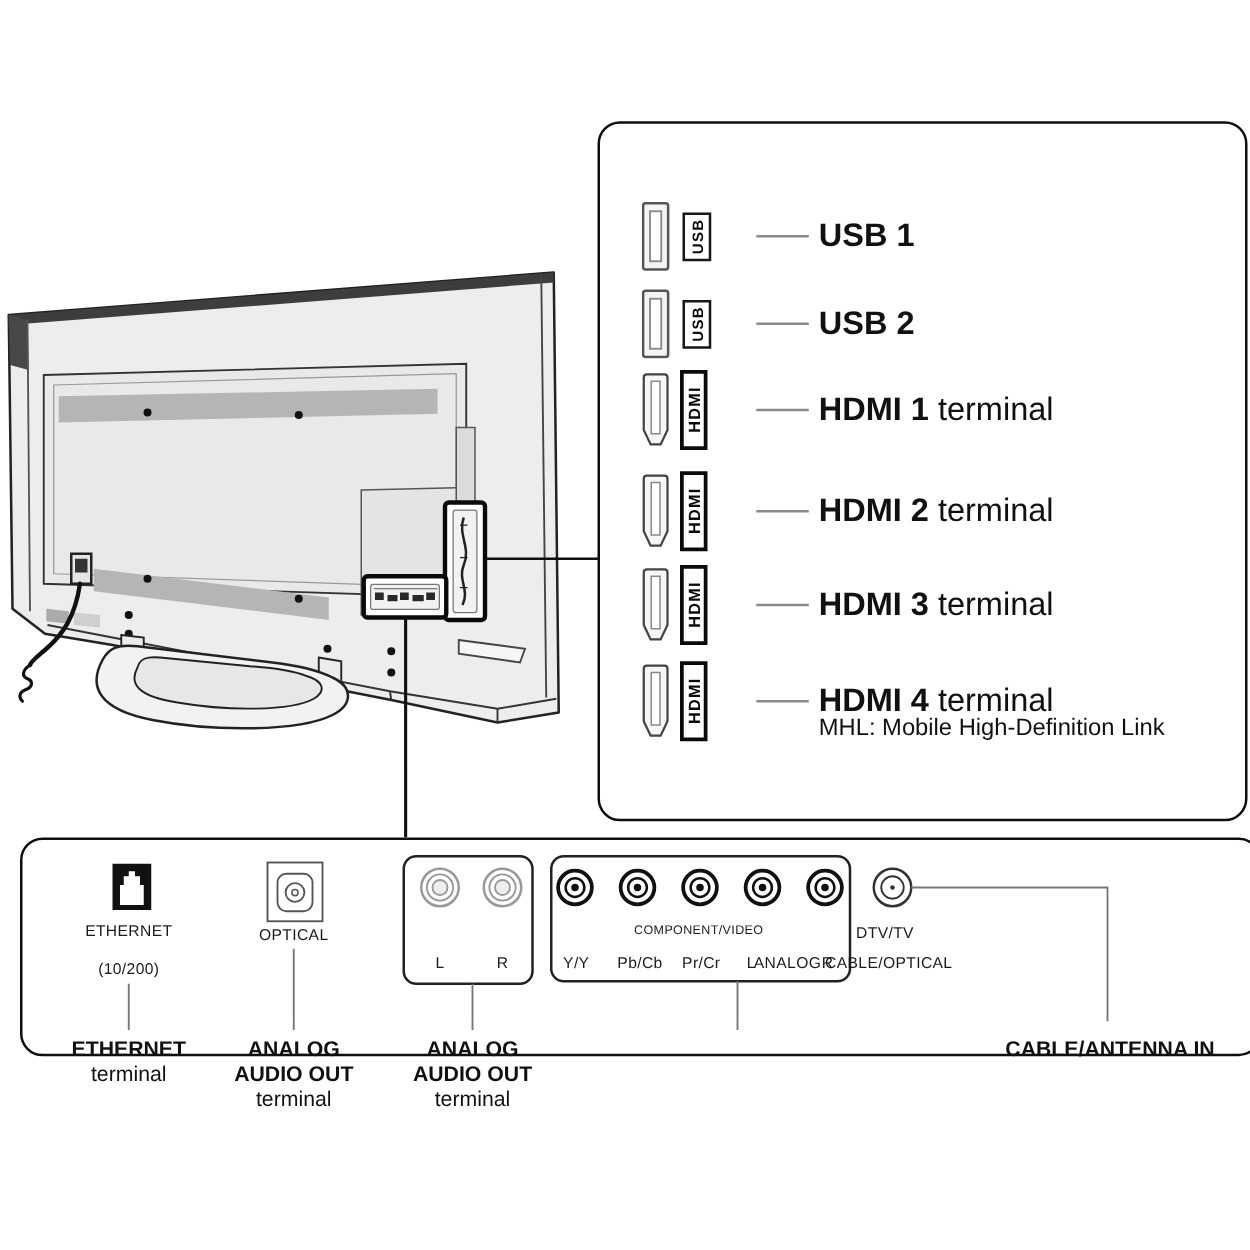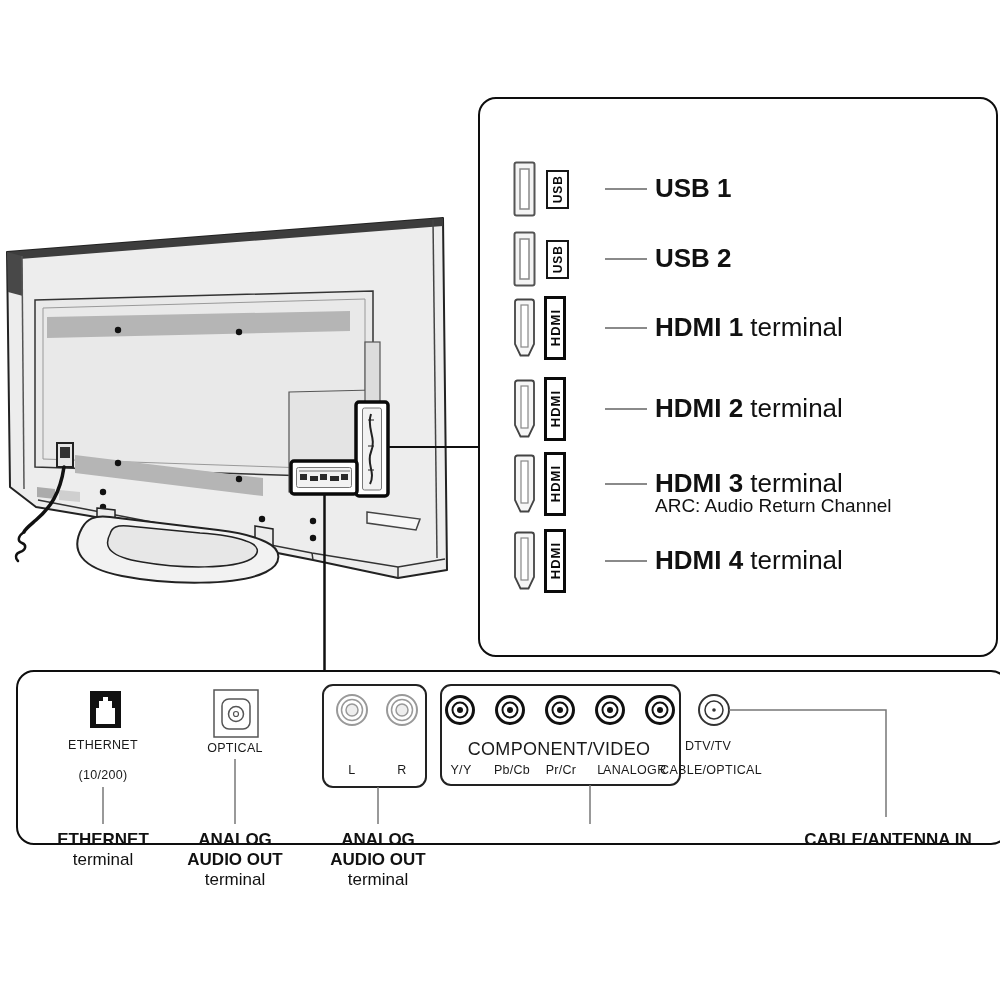--- a/index.html
+++ b/index.html
@@ -172,33 +172,33 @@
     <div class="prow" style="top:352px">
       <svg class="port-svg" style="left:33px;top:3px" width="23" height="60">
         <path d="M2,4 Q2,1.5 4.5,1.5 L18.5,1.5 Q21,1.5 21,4 L21,46 L15.5,57.5 L7.5,57.5 L2,46 Z" fill="#f6f6f6" stroke="#444" stroke-width="1.8"></path>
         <rect x="8" y="7" width="7" height="42" fill="#fff" stroke="#888" stroke-width="1.2"></rect>
       </svg>
       <div class="port-label-box hdmi-box">
         <span class="vtext">HDMI</span>
       </div>
       <div class="leader"></div>
       <div class="rowtext"><span class="bold">HDMI 3</span><span> terminal</span></div>
-      <div class="rownote">ARC: Audio Return Channel</div>
     </div>
 
     <div class="prow" style="top:429px">
       <svg class="port-svg" style="left:33px;top:3px" width="23" height="60">
         <path d="M2,4 Q2,1.5 4.5,1.5 L18.5,1.5 Q21,1.5 21,4 L21,46 L15.5,57.5 L7.5,57.5 L2,46 Z" fill="#f6f6f6" stroke="#444" stroke-width="1.8"></path>
         <rect x="8" y="7" width="7" height="42" fill="#fff" stroke="#888" stroke-width="1.2"></rect>
       </svg>
       <div class="port-label-box hdmi-box">
         <span class="vtext">HDMI</span>
       </div>
       <div class="leader"></div>
       <div class="rowtext"><span class="bold">HDMI 4</span><span> terminal</span></div>
+      <div class="rownote">MHL: Mobile High-Definition Link</div>
     </div>
   </div>
 
   <div class="panel" id="bottom-panel">
 
     <svg style="position:absolute;left:0;top:0" width="988" height="224" viewBox="0 0 988 224">
 
       <g>
         <rect x="72" y="19" width="31" height="37" fill="#111"></rect>
         <path d="M78,52 L78,36 L81,36 L81,29 L85,29 L85,25 L90,25 L90,29 L94,29 L94,36 L97,36 L97,52 Z" fill="#fff"></path>
@@ -267,21 +267,21 @@
         <path d="M572,113 L572,152"></path>
         <path d="M711,38 L868,38 L868,145"></path>
       </g>
     </svg>
 
     <div class="bp-label" style="left:85px;top:66px">ETHERNET</div>
     <div class="bp-label" style="left:85px;top:96px">(10/200)</div>
     <div class="bp-label" style="left:217px;top:69px">OPTICAL</div>
     <div class="bp-label" style="left:334px;top:91px">L</div>
     <div class="bp-label" style="left:384px;top:91px">R</div>
-    <div class="bp-label" style="left:541px;top:67px;font-size:18px">COMPONENT/VIDEO</div>
+    <div class="bp-label" style="left:541px;top:67px;font-size:10px">COMPONENT/VIDEO</div>
     <div class="bp-label" style="left:443px;top:91px">Y/Y</div>
     <div class="bp-label" style="left:494px;top:91px">Pb/Cb</div>
     <div class="bp-label" style="left:543px;top:91px">Pr/Cr</div>
     <div class="bp-label" style="left:583px;top:91px">L</div>
     <div class="bp-label" style="left:612px;top:91px">ANALOG</div>
     <div class="bp-label" style="left:644px;top:91px">R</div>
     <div class="bp-label" style="left:690px;top:67px">DTV/TV</div>
     <div class="bp-label" style="left:693px;top:91px">CABLE/OPTICAL</div>
 
     <div class="bp-caption" style="left:85px;top:158px">

